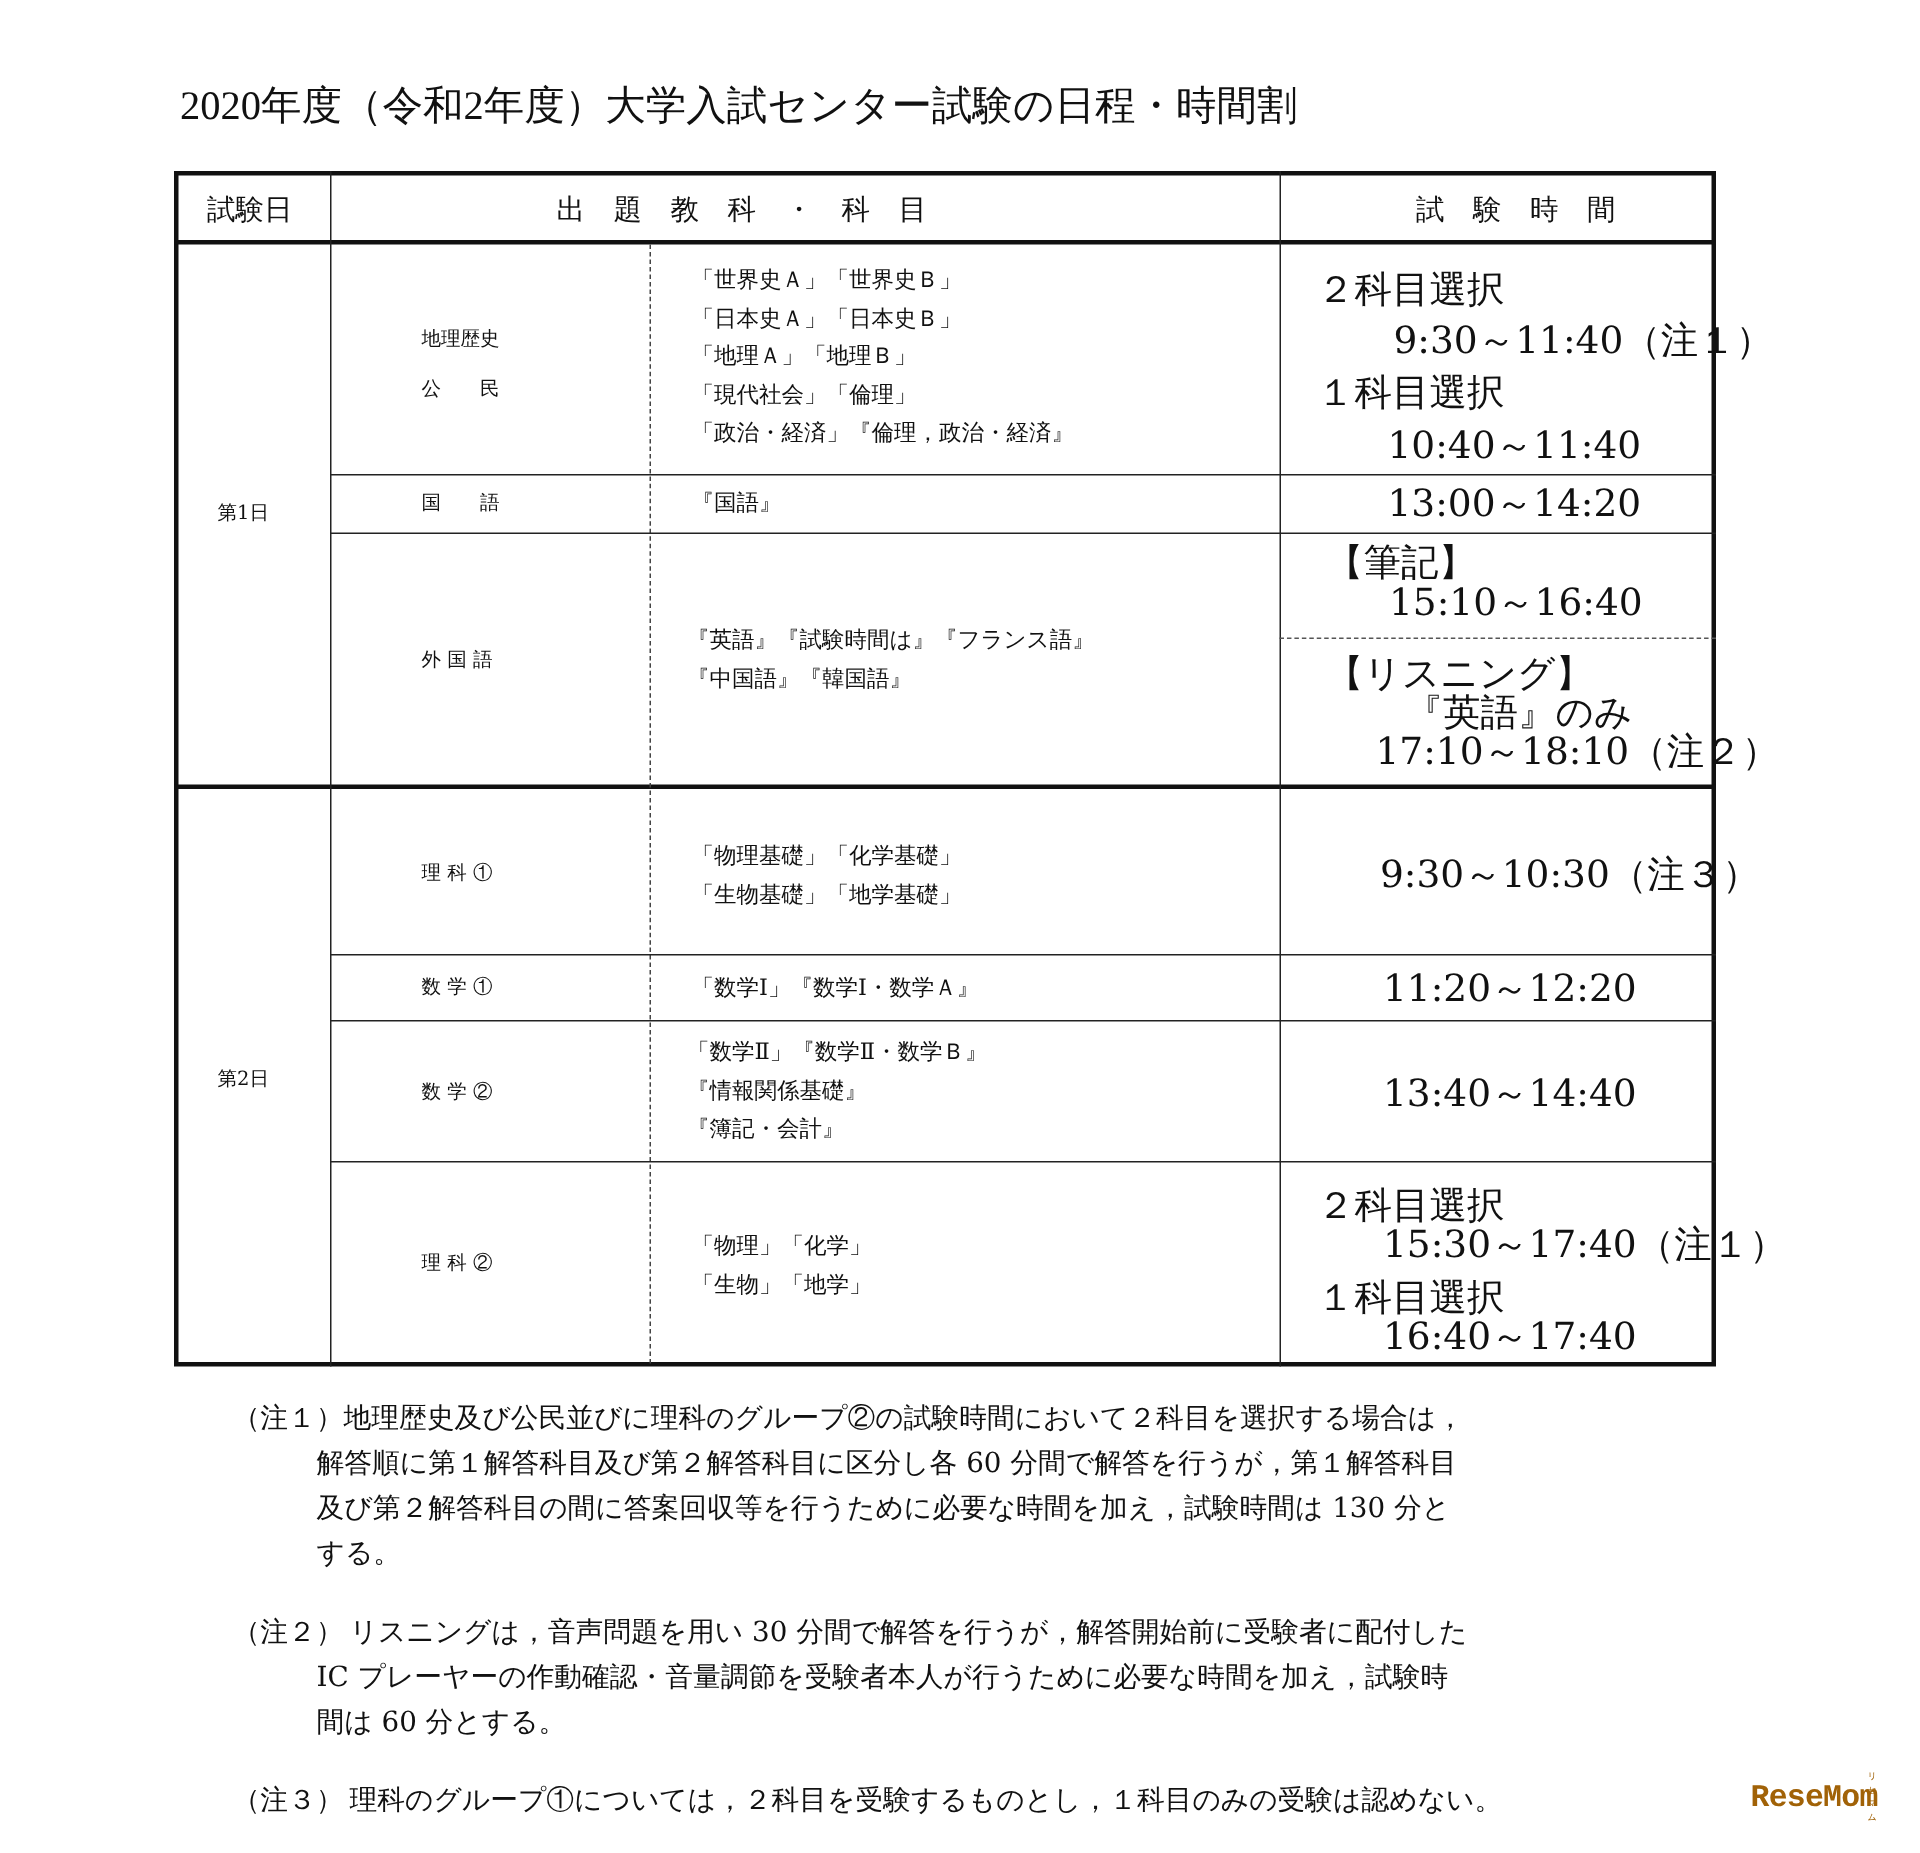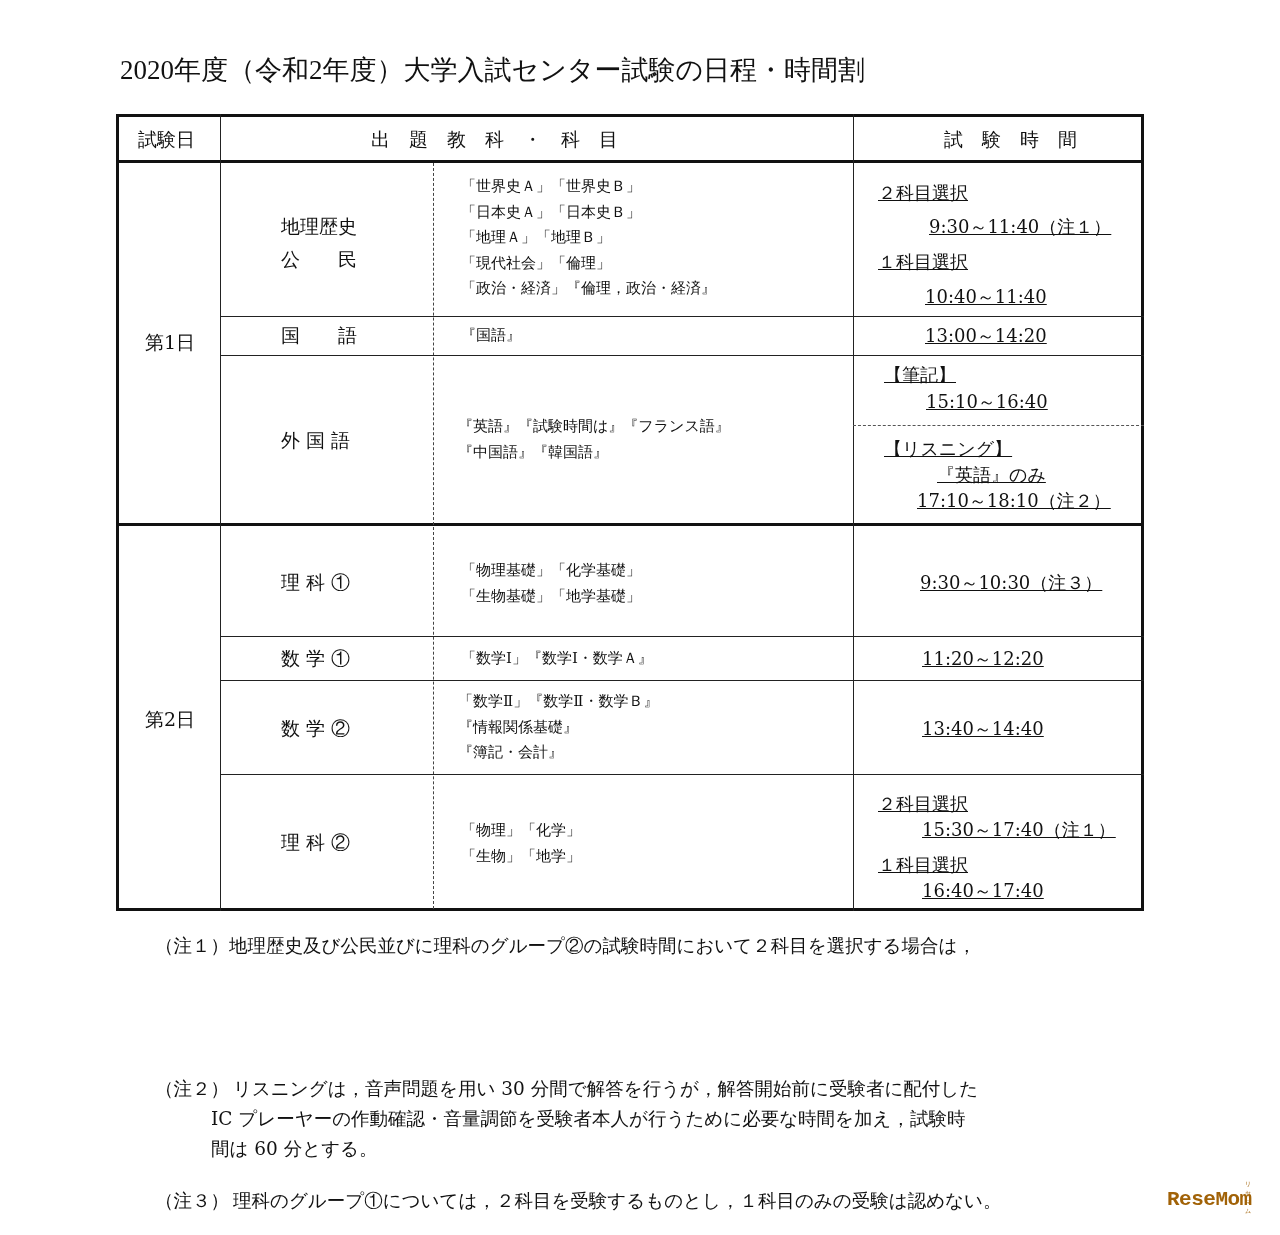--- a/index.html
+++ b/index.html
@@ -15,24 +15,24 @@
     }
     .abs { position: absolute; white-space: nowrap; }
     
     .frame { position: absolute; left: 116px; top: 114px; width: 1028px; height: 797px;
       border: 3px solid #111; box-sizing: border-box; }
     .hline { position: absolute; height: 0; border-top: 1.5px solid #222; }
     .hline.thick { border-top: 3px solid #111; }
     .hline.dash { border-top: 1.5px dashed #555; }
     .vline { position: absolute; width: 0; border-left: 1.5px solid #222; }
     .vline.dash { border-left: 1.5px dashed #444; }
-    .cell { font-size: 19px; line-height: 25px; }
+    .cell { font-size: 13px; line-height: 25px; }
     .hdr { font-size: 19px; letter-spacing: 0; }
     .subj { font-size: 15px; line-height: 25.5px; }
-    .time { font-size: 18px; line-height: 25px; text-decoration: underline; }
+    .time { font-size: 25px; line-height: 25px; }
     .note { position: absolute; left: 155px; font-size: 18.5px; line-height: 30px; width: 980px; }
     .note .lbl { position: absolute; left: 0; top: 0; }
     .note .body { margin-left: 54px; text-indent: -4px; }
     .logo { position: absolute; left: 1167px; top: 1188px; font-family: Liberation Mono, monospace;
       font-weight: bold; font-size: 21px; color: #a16207; letter-spacing: -0.5px; }
     .logo small { position: absolute; left: 78px; top: -8px; font-size: 6px; font-weight: normal; letter-spacing: 0; }
   </style>
 </head>
 <body>
 
@@ -125,20 +125,25 @@
   <div class="abs time" style="left:922px; top:817px;">15:30～17:40（注１）</div>
   <div class="abs time" style="left:878px; top:852px;">１科目選択</div>
   <div class="abs time" style="left:922px; top:878px;">16:40～17:40</div>
 </div>
 
 <div class="note" style="top:931px;">
   <span class="lbl">（注１）</span>
   <div class="body" style="margin-left:78px;">
     <div>地理歴史及び公民並びに理科のグループ②の試験時間において２科目を選択する場合は，</div>
   </div>
+  <div style="margin-left:56px;">
+    <div>解答順に第１解答科目及び第２解答科目に区分し各 60 分間で解答を行うが，第１解答科目</div>
+    <div>及び第２解答科目の間に答案回収等を行うために必要な時間を加え，試験時間は 130 分と</div>
+    <div>する。</div>
+  </div>
 </div>
 
 <div class="note" style="top:1074px;">
   <span class="lbl">（注２）</span>
   <div style="margin-left:78px;">
     <div>リスニングは，音声問題を用い 30 分間で解答を行うが，解答開始前に受験者に配付した</div>
   </div>
   <div style="margin-left:56px;">
     <div>IC プレーヤーの作動確認・音量調節を受験者本人が行うために必要な時間を加え，試験時</div>
     <div>間は 60 分とする。</div>

